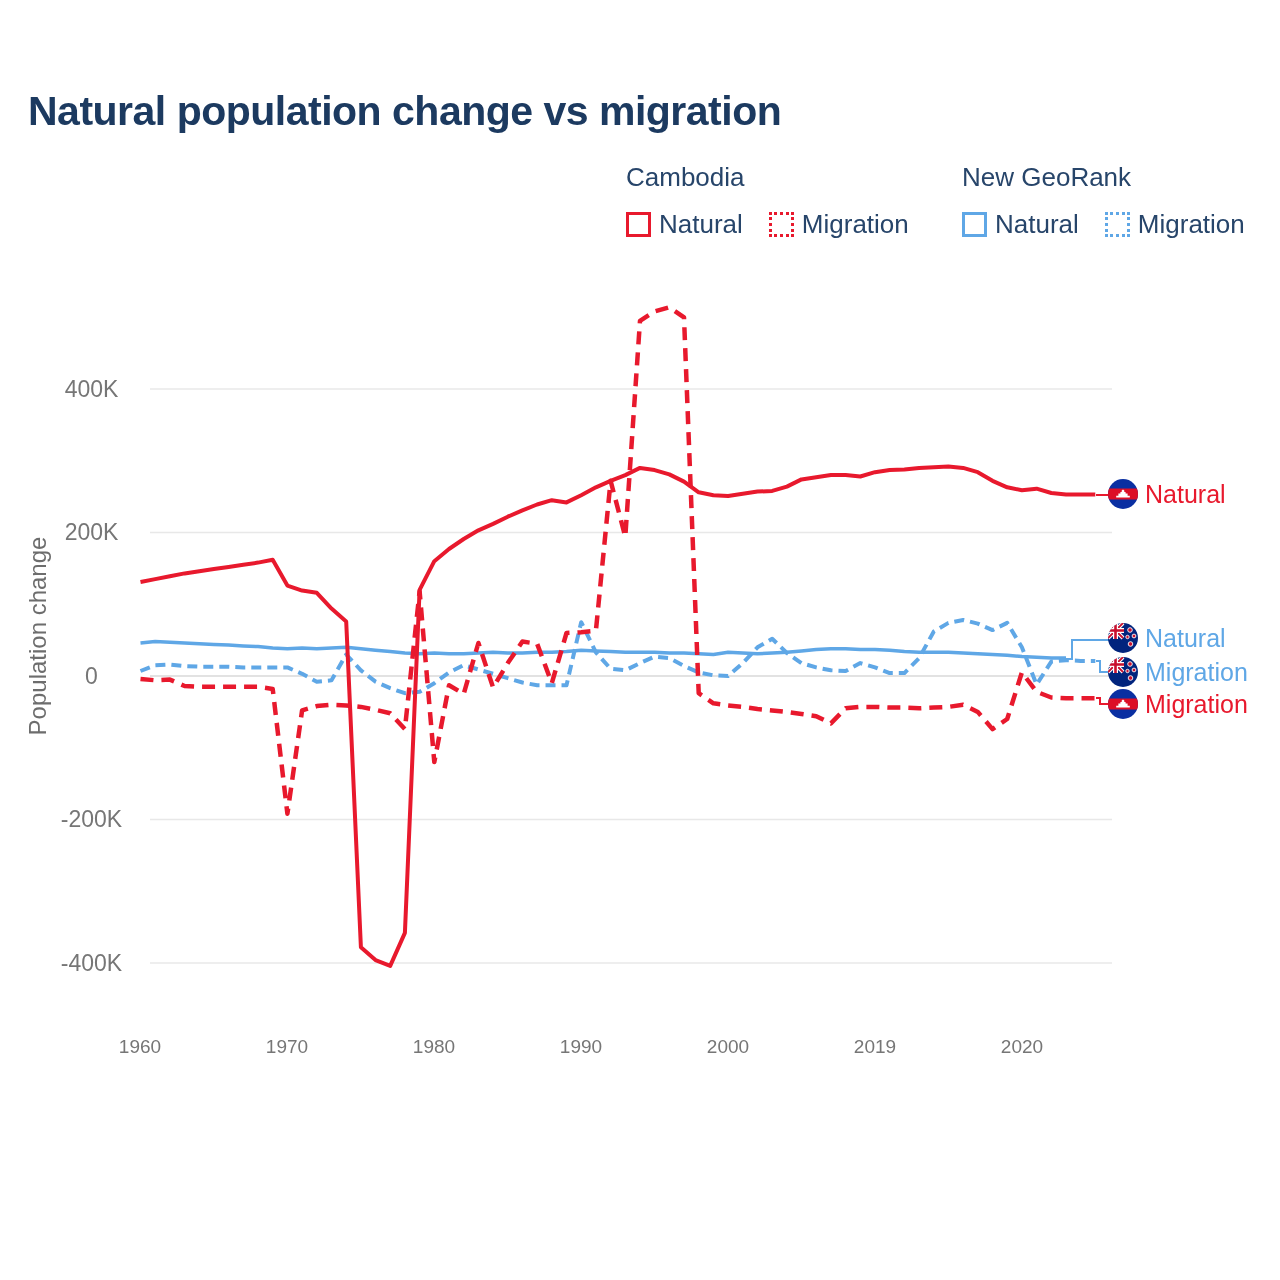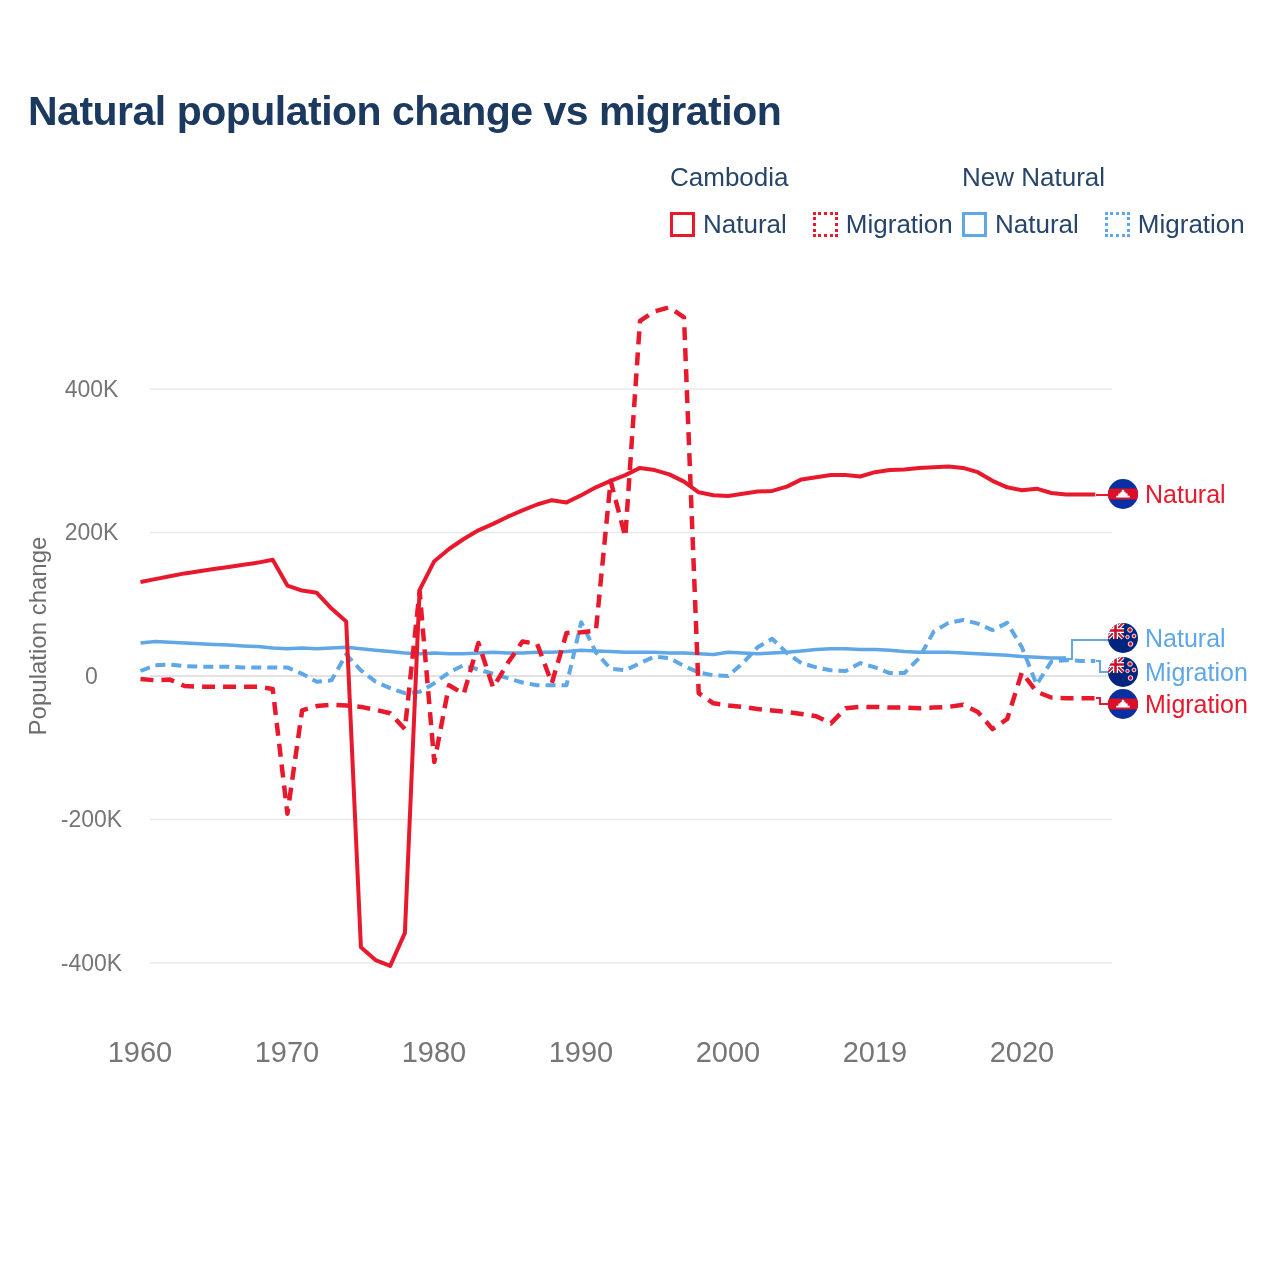--- a/index.html
+++ b/index.html
@@ -2,35 +2,35 @@
 <html><head>
 <meta charset="utf-8">
 <style>
   html,body{margin:0;padding:0;background:#ffffff;}
   .canvas{position:relative;width:1280px;height:1280px;background:#ffffff;
           font-family:"Liberation Sans",sans-serif;overflow:hidden;}
   .title{position:absolute;left:28px;top:88px;margin:0;font-size:41px;font-weight:700;
          color:#1c3a60;letter-spacing:-0.5px;}
   
   .legend-group{position:absolute;top:162px;}
-  #legend-kh{left:670px;} #legend-nz{left:962px;}
+  #legend-kh{left:626px;} #legend-nz{left:962px;}
   .legend-country{font-size:26px;color:#27456a;}
   .legend-items{display:flex;align-items:center;margin-top:16px;}
   .swatch{width:19px;height:19px;display:inline-block;flex:0 0 auto;}
   .sw-red-solid{border:3px solid #e8192d;}
   .sw-red-dot{border:3px dotted #e8192d;}
   .sw-blue-solid{border:3px solid #5fa7e6;}
   .sw-blue-dot{border:3px dotted #5fa7e6;}
   .legend-label{font-size:26px;color:#27456a;margin-left:8px;margin-right:26px;white-space:nowrap;}
   
   .ylabel{position:absolute;left:-82px;top:622px;width:240px;text-align:center;
           transform:rotate(-90deg);font-size:24px;color:#6d6d6d;}
   .ytick{position:absolute;left:40px;width:103px;text-align:center;font-size:23px;
          color:#767676;line-height:26px;}
-  .xtick{position:absolute;top:1036px;width:90px;text-align:center;font-size:29px;color:#767676;}
+  .xtick{position:absolute;top:1036px;width:90px;text-align:center;font-size:19px;color:#767676;}
   
   #plot{position:absolute;left:0;top:0;width:1280px;height:1280px;}
   #plot polyline{fill:none;stroke-linejoin:round;}
   .leader{fill:none;stroke-width:2px;}
   .lead-red{stroke:#e8192d;} .lead-blue{stroke:#5fa7e6;}
   
   .series-label{position:absolute;left:1108px;height:32px;display:flex;align-items:center;}
   .series-label .txt{margin-left:7px;font-size:25px;white-space:nowrap;}
   .txt-red{color:#e8192d;} .txt-blue{color:#5fa7e6;}
   .flag{display:block;flex:0 0 auto;}
@@ -47,21 +47,21 @@
   <div class="legend-group" id="legend-kh">
     <div class="legend-country">Cambodia</div>
     <div class="legend-items">
       <span class="swatch sw-red-solid"></span>
       <span class="legend-label">Natural</span>
       <span class="swatch sw-red-dot"></span>
       <span class="legend-label">Migration</span>
     </div>
   </div>
   <div class="legend-group" id="legend-nz">
-    <div class="legend-country">New Natural</div>
+    <div class="legend-country">New GeoRank</div>
     <div class="legend-items">
       <span class="swatch sw-blue-solid"></span>
       <span class="legend-label">Natural</span>
       <span class="swatch sw-blue-dot"></span>
       <span class="legend-label">Migration</span>
     </div>
   </div>
 
   <div class="ylabel">Population change</div>
 

